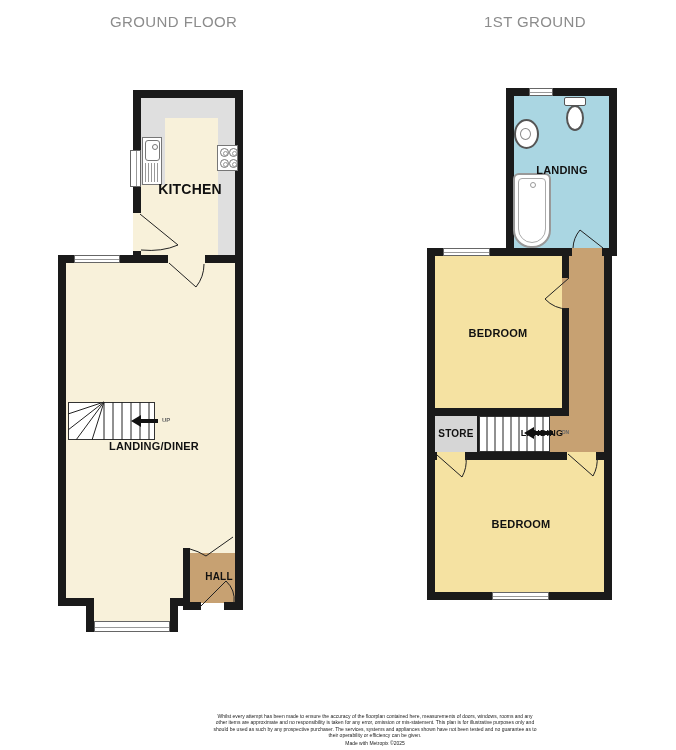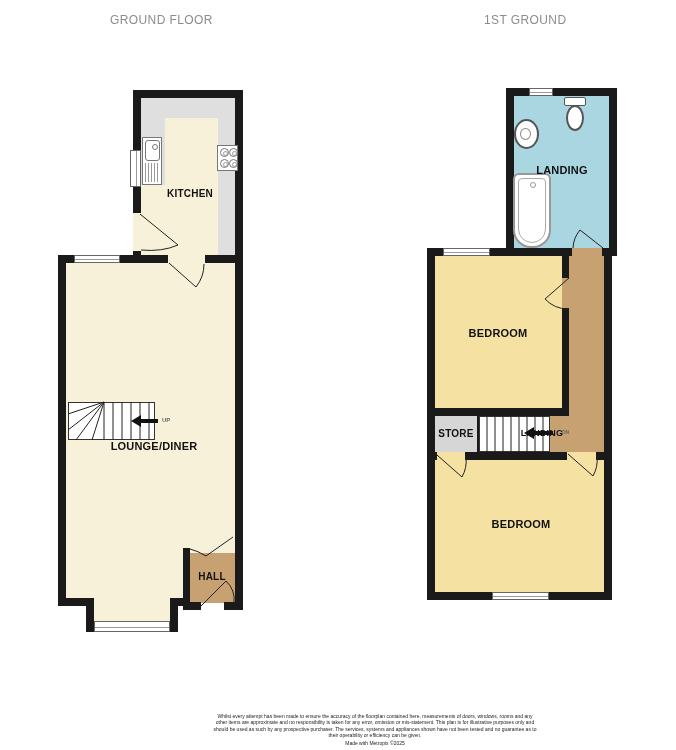--- a/index.html
+++ b/index.html
@@ -9,21 +9,21 @@
   html,body{margin:0;padding:0;background:#fff;}
   .canvas{position:relative;width:676px;height:750px;background:#fff;overflow:hidden;
           font-family:"Liberation Sans",sans-serif;}
   .fill{position:absolute;z-index:1;}
   .wall{position:absolute;background:var(--wall);z-index:2;}
   .gap{position:absolute;z-index:3;}
   .fix{position:absolute;z-index:4;}
   .win{position:absolute;background:#fff;border:1px solid #666;box-sizing:border-box;z-index:5;}
   .win-h::after{content:"";position:absolute;left:0;right:0;top:50%;height:1px;background:#999;}
   .win-v::after{content:"";position:absolute;top:0;bottom:0;left:50%;width:1px;background:#999;}
-  .floor-title{position:absolute;z-index:5;font-size:12px;letter-spacing:.4px;color:var(--titlegrey);}
+  .floor-title{position:absolute;z-index:5;font-size:15px;letter-spacing:.4px;color:var(--titlegrey);}
   .room-label{position:absolute;z-index:5;font-weight:bold;color:#111;text-align:center;
               font-size:11px;letter-spacing:.2px;}
   .small-label{font-size:10px;}
   .tiny-label{position:absolute;z-index:7;font-weight:bold;color:#666;font-size:6px;}
   .stairs{position:absolute;background:#fff;border:1px solid #333;box-sizing:border-box;z-index:4;}
   svg.overlay{position:absolute;left:0;top:0;z-index:6;pointer-events:none;}
   
   .sink{background:#fff;border:1px solid #777;box-sizing:border-box;}
   .sink .bowl{position:absolute;left:2px;top:2px;width:13px;height:19px;border:1px solid #777;border-radius:3px;}
   .sink .tap{position:absolute;left:9px;top:6px;width:4px;height:4px;border:1px solid #777;border-radius:50%;}
@@ -87,23 +87,23 @@
   </div>
   <div class="fix hob" style="left:217px;top:145px;width:21px;height:26px;">
     <span class="burner" style="left:2px;top:2px;"></span>
     <span class="burner" style="left:11px;top:2px;"></span>
     <span class="burner" style="left:2px;top:13px;"></span>
     <span class="burner" style="left:11px;top:13px;"></span>
   </div>
 
   <div class="stairs" style="left:68px;top:402px;width:87px;height:38px;"></div>
 
-  <div class="room-label" style="left:140px;top:188px;width:100px;font-size:10px;">KITCHEN</div>
-  <div class="room-label" style="left:74px;top:440px;width:160px;">LOUNGE/DINER</div>
-  <div class="room-label small-label" style="left:187px;top:571px;width:50px;">HALL</div>
+  <div class="room-label" style="left:140px;top:181px;width:100px;font-size:14px;">KITCHEN</div>
+  <div class="room-label" style="left:74px;top:440px;width:160px;">LANDING/DINER</div>
+  <div class="room-label small-label" style="left:194px;top:571px;width:50px;">HALL</div>
   <div class="tiny-label" style="left:162px;top:417px;">UP</div>
 
   <div class="fill" style="left:514px;top:96px;width:95px;height:152px;background:var(--blue);"></div>
   <div class="fill" style="left:435px;top:256px;width:127px;height:152px;background:var(--yellow);"></div>
   <div class="fill" style="left:569px;top:256px;width:35px;height:204px;background:var(--tan);"></div>
   <div class="fill" style="left:550px;top:416px;width:19px;height:36px;background:var(--tan);"></div>
   <div class="fill" style="left:435px;top:416px;width:42px;height:36px;background:var(--store);"></div>
   <div class="fill" style="left:435px;top:460px;width:169px;height:132px;background:var(--yellow);"></div>
 
   <div class="wall" style="left:506px;top:88px;width:111px;height:8px;"></div>

